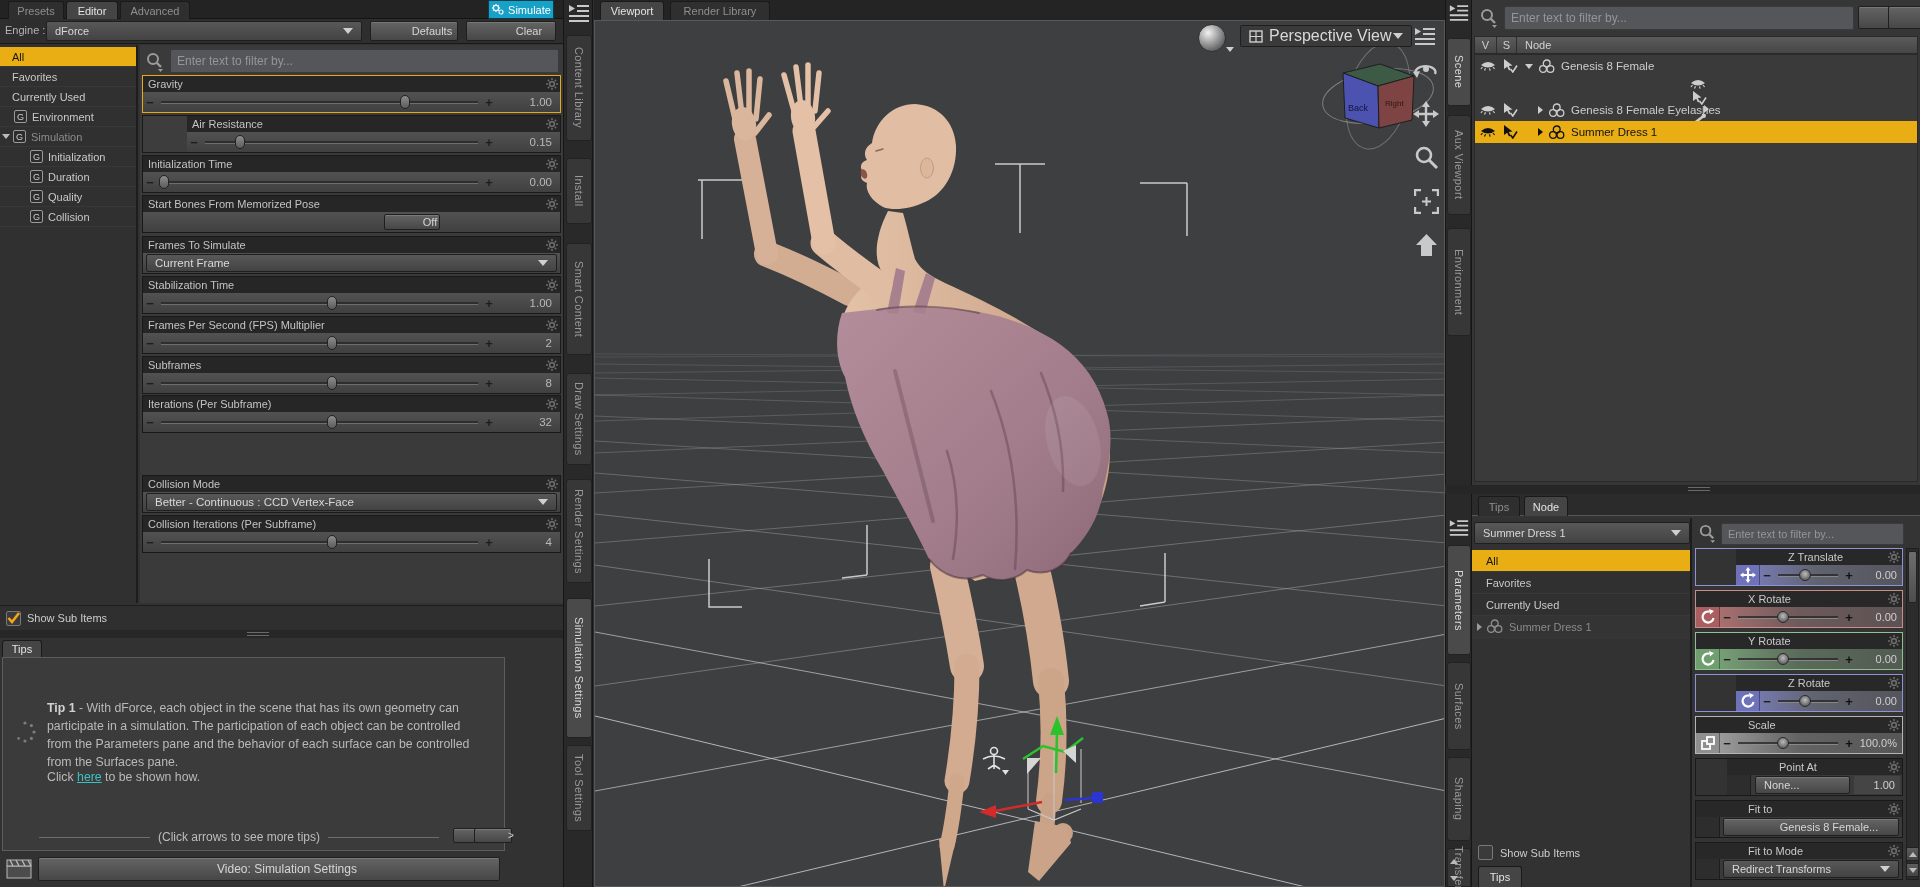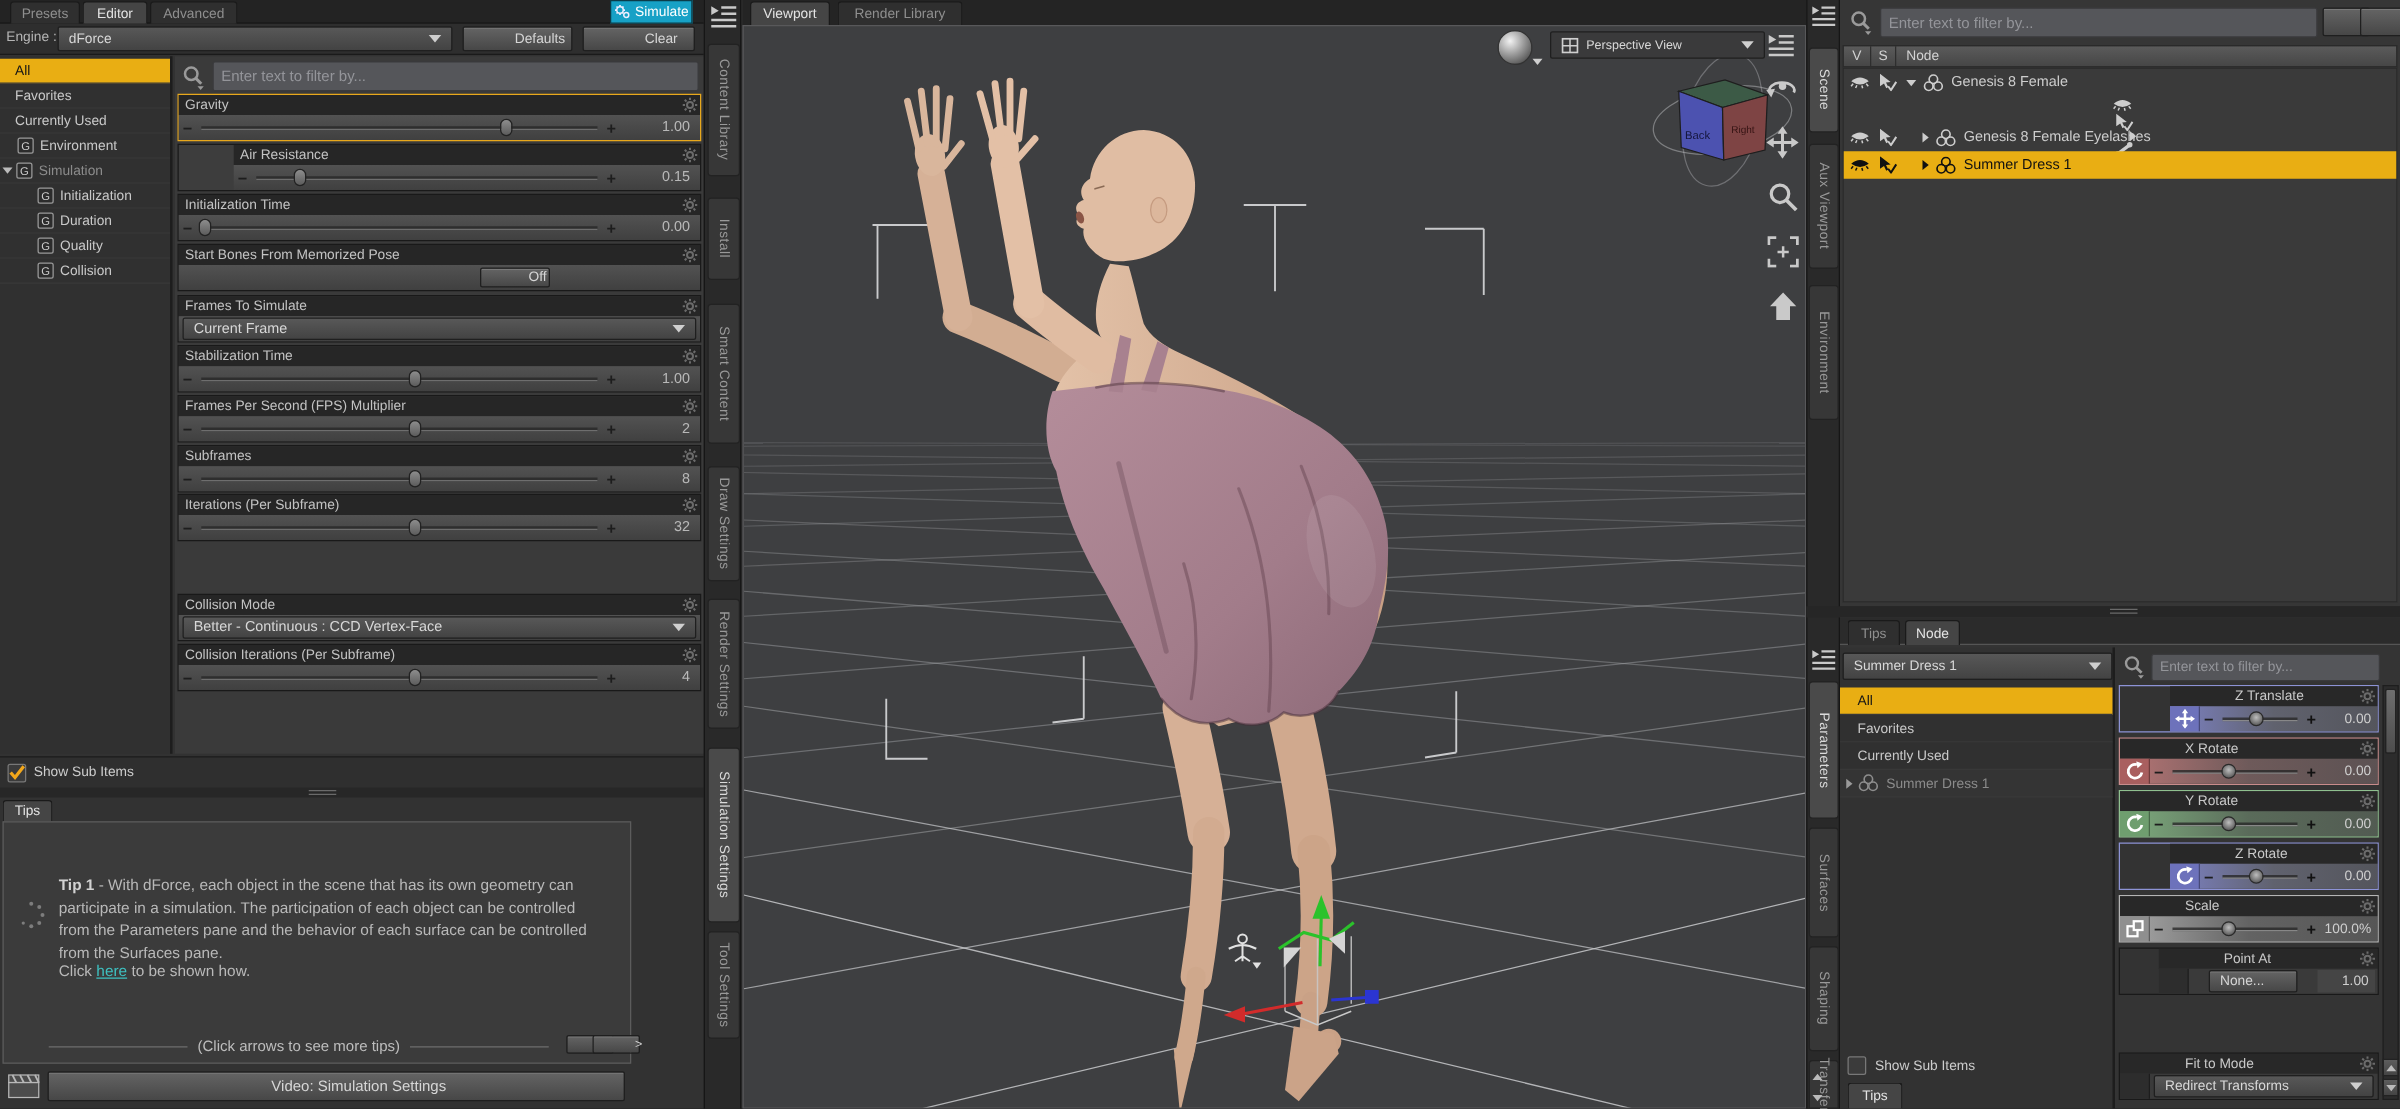--- a/index.html
+++ b/index.html
@@ -582,21 +582,21 @@
         </g>
       </svg>
 
       <div class="abs" style="left:603px;top:3px;width:28px;height:28px;border-radius:50%;background:radial-gradient(circle at 35% 30%,#f2f2f2,#9a9a9a 45%,#4e4e4e 85%);border:1px solid #333;"></div>
       <div class="abs" style="left:631px;top:26px;width:0;height:0;border-left:4px solid transparent;border-right:4px solid transparent;border-top:5px solid #cfcfcf;"></div>
       <div class="dd abs" style="left:645px;top:4px;width:172px;height:22px;background:#3a3a3b;border:1px solid #1f1f1f;">
         <svg width="14" height="13" viewBox="0 0 14 13" style="margin-right:6px;">
             <rect x="1" y="1" width="12" height="11" fill="none" stroke="#cfcfcf" stroke-width="1.4"></rect>
             <path d="M7 1v11M1 6.5h12" stroke="#cfcfcf" stroke-width="1.2"></path>
           </svg>
-        <span style="font-size:10px;">Perspective View</span>
+        <span style="font-size:16px;">Perspective View</span>
         <span class="caret"></span>
       </div>
 
       <svg class="abs" style="left:818px;top:5px;" width="24" height="20" viewBox="0 0 24 20">
           <path d="M2 2 L8 5.5 L2 9 Z" fill="#c9c9c9"></path>
           <path d="M10 3h12M10 8h12M2 13h20M2 18h20" stroke="#c9c9c9" stroke-width="2"></path>
         </svg>
       <svg class="abs" style="left:817px;top:38px;" width="27" height="24" viewBox="0 0 27 24">
           <path d="M4 15 A 10 6 0 1 1 23 15" fill="none" stroke="#c9c9c9" stroke-width="2.2"></path>
           <path d="M1 13 l7 -1 l-3 7 Z" fill="#c9c9c9"></path>
@@ -937,27 +937,42 @@
       <div class="rblock p-plain" style="top:240px;padding-left:31px;">
         <div class="rlabel"><span>Point At</span>
           <svg class="gear" width="12" height="12" viewBox="0 0 12 12">
               <g stroke="#6b6b6b" stroke-width="1.6">
                 <circle cx="6" cy="6" r="2.4" fill="none"></circle>
                 <path d="M6 0v2M6 10v2M0 6h2M10 6h2M1.8 1.8l1.4 1.4M8.8 8.8l1.4 1.4M10.2 1.8L8.8 3.2M3.2 8.8L1.8 10.2"></path>
               </g>
             </svg></div>
         <div class="rctrl">
           <div class="ricon"></div>
-          <div class="btn" style="flex:1;height:18px;margin:0 16px;justify-content:flex-start;padding-left:8px;">
+          <div class="btn" style="flex:1;height:18px;margin:0 4px;justify-content:flex-start;padding-left:8px;">
               <span>None...</span>
             </div>
           <span class="rval" style="background:#454545;height:18px;line-height:18px;margin-right:2px;">1.00</span>
           </div>
       </div>
 
+      <div class="rblock p-plain" style="top:282px;">
+        <div class="rlabel"><span>Fit to</span>
+          <svg class="gear" width="12" height="12" viewBox="0 0 12 12">
+              <g stroke="#6b6b6b" stroke-width="1.6">
+                <circle cx="6" cy="6" r="2.4" fill="none"></circle>
+                <path d="M6 0v2M6 10v2M0 6h2M10 6h2M1.8 1.8l1.4 1.4M8.8 8.8l1.4 1.4M10.2 1.8L8.8 3.2M3.2 8.8L1.8 10.2"></path>
+              </g>
+            </svg></div>
+        <div class="rctrl">
+          <div class="ricon"></div>
+          <div class="btn" style="flex:1;height:18px;margin:0 3px;">
+              <span>Genesis 8 Female...</span>
+            </div>
+          </div>
+      </div>
 
       <div class="rblock p-plain" style="top:324px;">
         <div class="rlabel"><span>Fit to Mode</span>
           <svg class="gear" width="12" height="12" viewBox="0 0 12 12">
               <g stroke="#6b6b6b" stroke-width="1.6">
                 <circle cx="6" cy="6" r="2.4" fill="none"></circle>
                 <path d="M6 0v2M6 10v2M0 6h2M10 6h2M1.8 1.8l1.4 1.4M8.8 8.8l1.4 1.4M10.2 1.8L8.8 3.2M3.2 8.8L1.8 10.2"></path>
               </g>
             </svg></div>
         <div class="rctrl">

